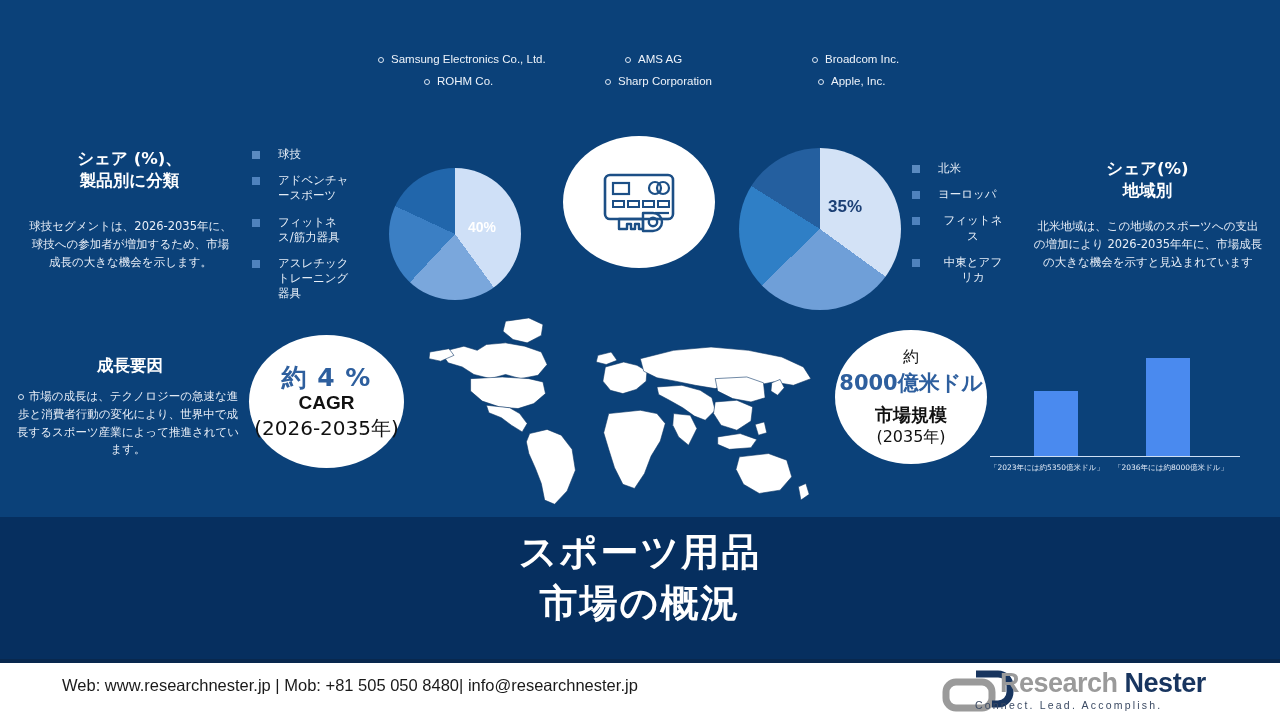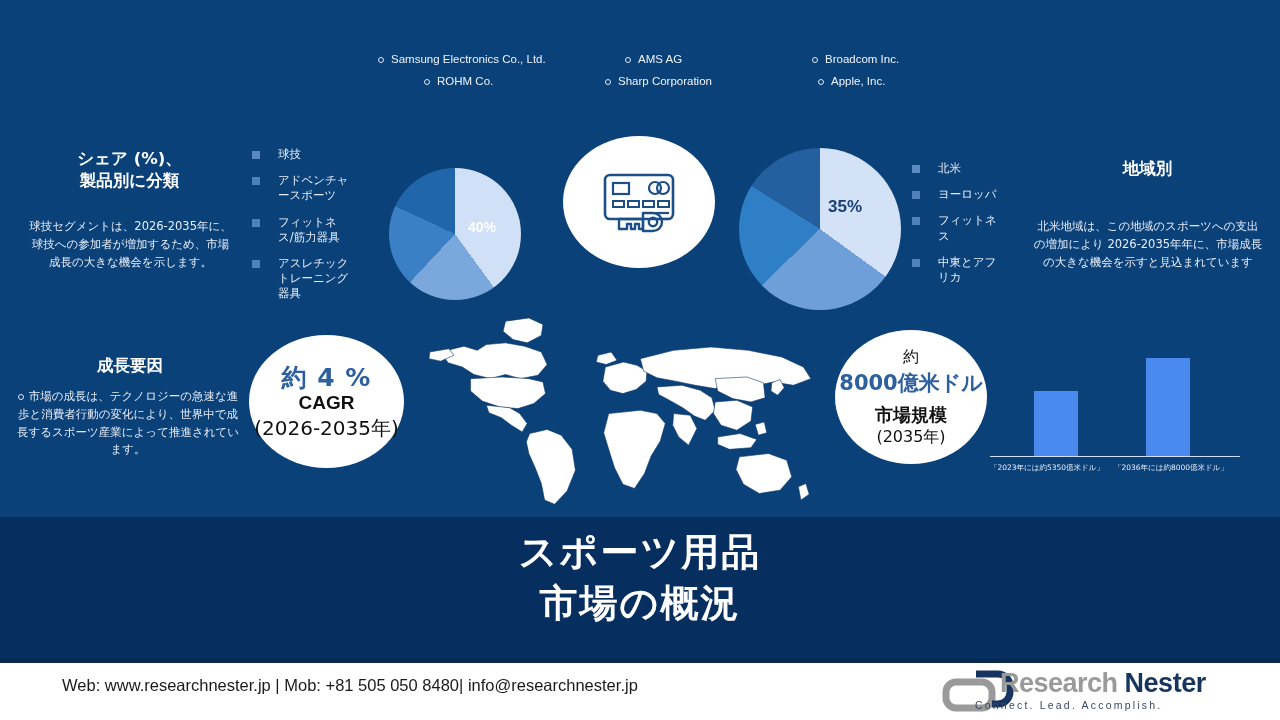--- a/index.html
+++ b/index.html
@@ -47,21 +47,21 @@
   
   .share-right-title { position:absolute; left:1040px; top:158px; width:215px; font-size:16.5px; }
   .share-right-body  { position:absolute; left:1032px; top:218px; width:232px; font-size:11.5px; }
 
   
   .legend { position:absolute; }
   .legend .item { display:flex; align-items:flex-start; gap:18px; margin-bottom:11px; }
   .legend .sw { width:8px; height:8px; flex:0 0 8px; margin-top:4px; }
   .legend .lb { color:#e9f0f9; font-size:11.5px; line-height:1.32; }
   .legend-left  { left:252px; top:147px; width:98px; }
-  .legend-right { left:912px; top:161px; width:96px; }
+  .legend-right { left:912px; top:161px; width:96px;text-align:center; }
 
   
   .pie { position:absolute; border-radius:50%; }
   .pie-left  { left:389px; top:168px; width:132px; height:132px; }
   .pie-right { left:739px; top:148px; width:162px; height:162px; }
   .pie-label { position:absolute; font-weight:bold; }
   .pie-label-left  { left:468px; top:219px; font-size:14px; color:#ffffff; }
   .pie-label-right { left:828px; top:197px; font-size:17px; color:#1b3f75; }
 
   
@@ -214,20 +214,21 @@
       <span class="sw" style="background:#4f82bd"></span>
       <span class="lb jp">フィットネス</span>
     </div>
     <div class="item">
       <span class="sw" style="background:#4f82bd"></span>
       <span class="lb jp">中東とアフリカ</span>
     </div>
   </div>
 
   <div class="share-right-title hd jp">
+    <div>シェア(%)</div>
     <div>地域別</div>
   </div>
   <div class="share-right-body bodytxt jp">北米地域は、この地域のスポーツへの支出の増加により 2026-2035年年に、市場成長の大きな機会を示すと見込まれています</div>
 
   <div class="growth-title hd jp">成長要因</div>
   <div class="growth-body bodytxt jp">
     <span class="ob"></span><span>市場の成長は、テクノロジーの急速な進歩と消費者行動の変化により、世界中で成長するスポーツ産業によって推進されています。</span>
   </div>
 
   <div class="stat-circle circle-cagr">

